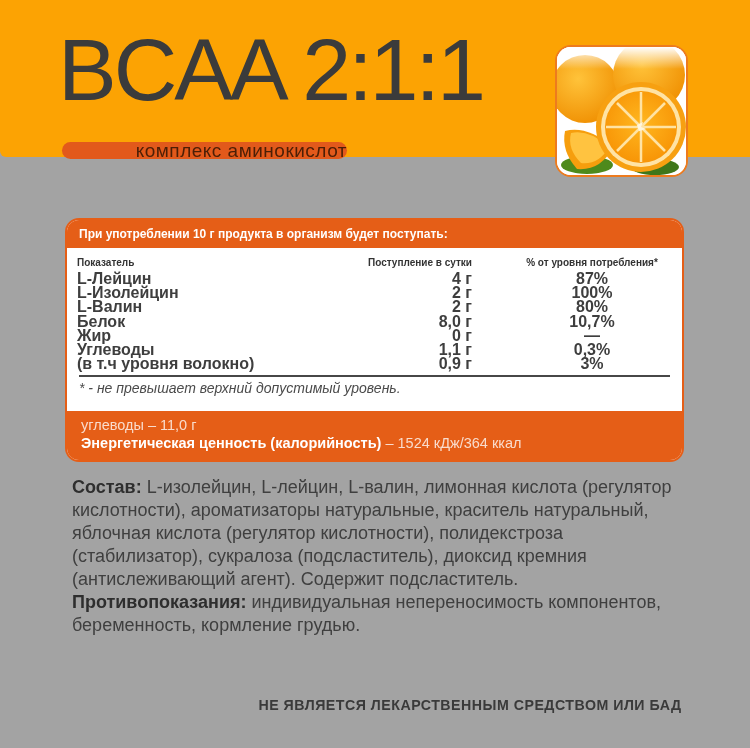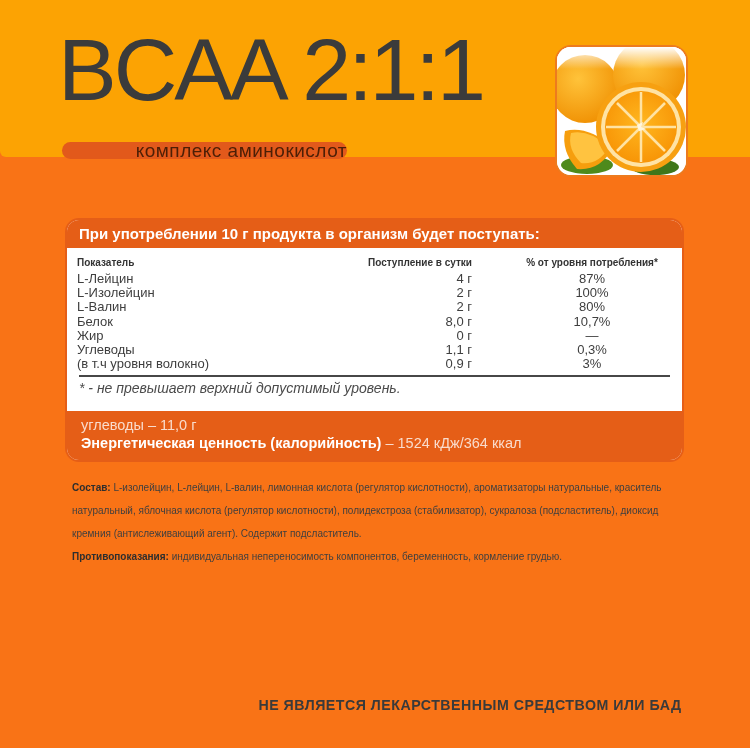--- a/index.html
+++ b/index.html
@@ -1,17 +1,17 @@
 <!DOCTYPE html>
 <html><head>
 <meta charset="utf-8">
 <style>
   html,body{margin:0;padding:0;background:#ffffff;}
   .page{
-    position:relative;width:750px;height:748px;background:#f97316;overflow:hidden;
+    position:relative;width:750px;height:748px;background:#a3a3a3;overflow:hidden;
     font-family:"Liberation Sans",sans-serif;
   }
   
   .banner{position:absolute;left:0;top:0;width:750px;height:157px;background:#FCA303;border-bottom-left-radius:6px;}
   .title{
     position:absolute;left:58px;top:22px;font-size:88px;line-height:96px;
     color:#3B3B3B;letter-spacing:-3px;font-weight:400;white-space:nowrap;
   }
   .badge{
     position:absolute;left:62px;top:142px;width:285px;height:17px;background:#E2591B;
@@ -22,42 +22,42 @@
     position:absolute;left:555px;top:45px;width:133px;height:132px;border-radius:16px;
     background:#ffffff;border:2px solid #ED7B1E;box-sizing:border-box;overflow:hidden;
   }
   
   .card{
     position:absolute;left:65px;top:218px;width:619px;height:244px;box-sizing:border-box;
     background:#ffffff;border:2px solid #E55E17;border-radius:14px;overflow:hidden;
     display:flex;flex-direction:column;
   }
   .card-bar{
-    background:#E55E17;color:#ffffff;font-weight:bold;font-size:15px;
+    background:#E55E17;color:#ffffff;font-weight:bold;font-size:12px;
     height:28px;line-height:28px;padding:0 12px;flex:0 0 auto;
   }
   .tgrid{display:grid;grid-template-columns:225px 170px 1fr;padding:0 10px;}
   .thead{margin-top:6px;font-weight:bold;color:#333333;font-size:10px;line-height:18px;}
   .thead .c2,.tbody .c2{text-align:right;}
   .thead .c3,.tbody .c3{text-align:center;padding-left:40px;}
-  .tbody{font-size:13px;color:#3E3E3E;}
+  .tbody{font-size:16px;color:#3E3E3E;font-weight:bold;}
   .trow{display:contents;}
   .tbody span{line-height:14.2px;display:block;}
   .divider{border-top:2px solid #474747;margin:4px 12px 3px 12px;}
   .footnote{font-style:italic;font-size:14px;color:#4A4A4A;padding:0 12px;line-height:16px;}
   .nutrition{
     margin-top:auto;background:#E55E17;color:#ffffff;flex:0 0 auto;
     padding:6px 14px 8px 14px;font-size:14.5px;line-height:17.5px;
   }
   .nutrition .b{font-weight:bold;color:#ffffff;}
   .nutrition .r{color:rgba(255,255,255,.78);}
   
   .bodytext{
     position:absolute;left:72px;top:476px;width:612px;
-    font-size:10px;line-height:23px;color:#3F3F3F;
+    font-size:18px;line-height:23px;color:#3F3F3F;
   }
   .bodytext p{margin:0;}
   .bodytext b{color:#2E2E2E;}
   
   .footer{
     position:absolute;left:250px;top:697px;width:440px;text-align:center;
     font-size:14.2px;font-weight:bold;letter-spacing:.5px;color:#3A3A3A;line-height:17px;
   }
 </style>
 </head>

